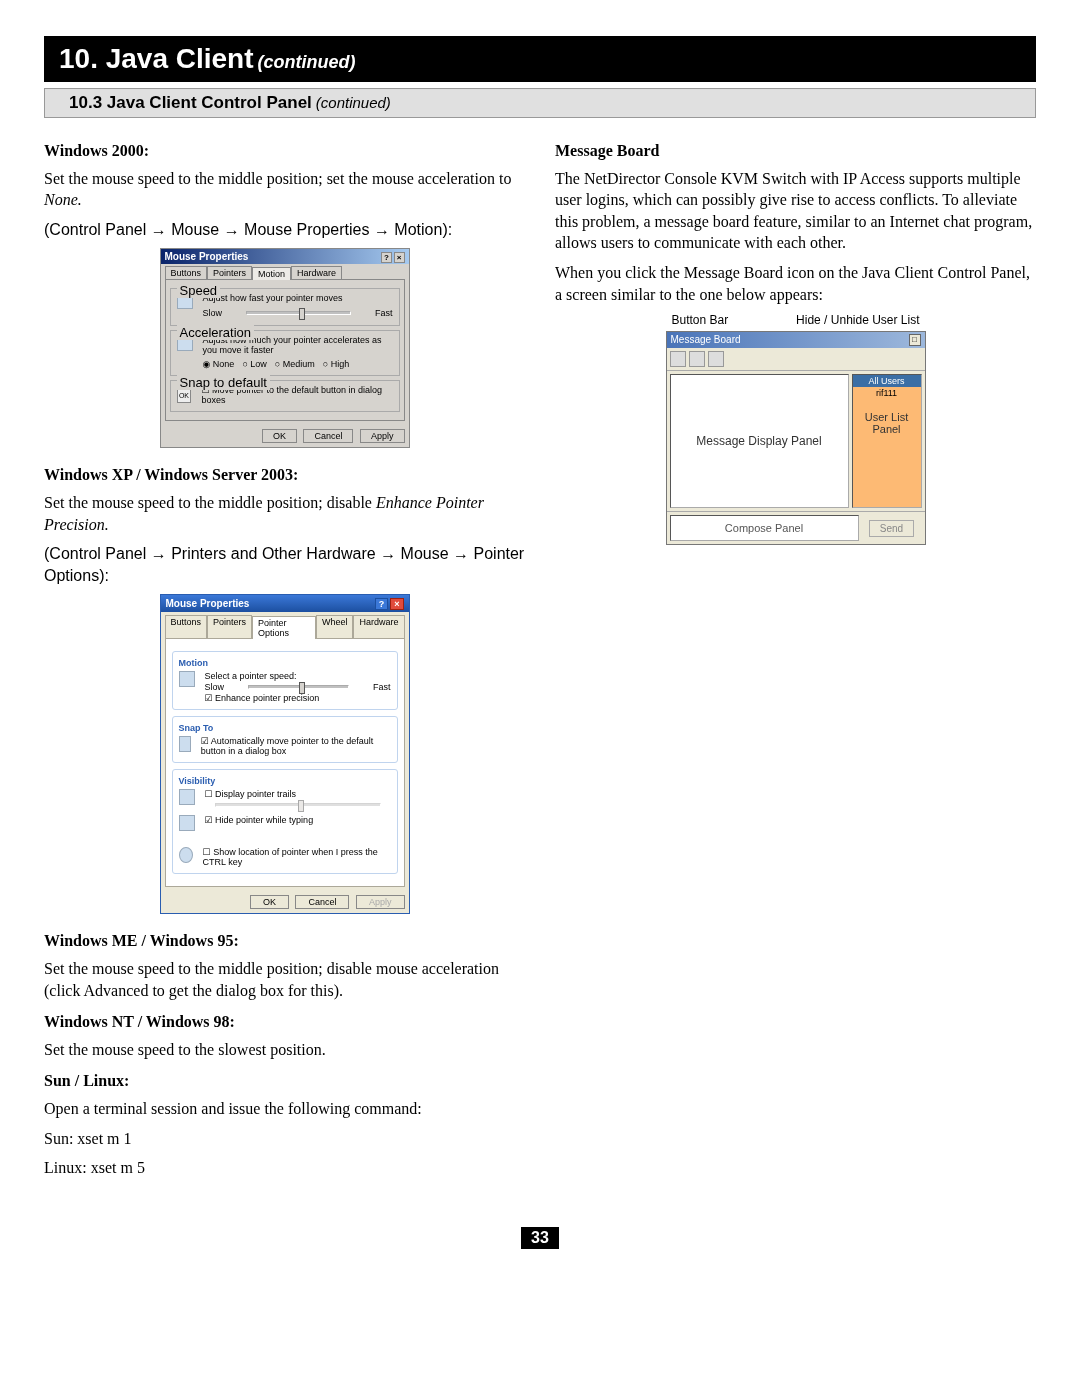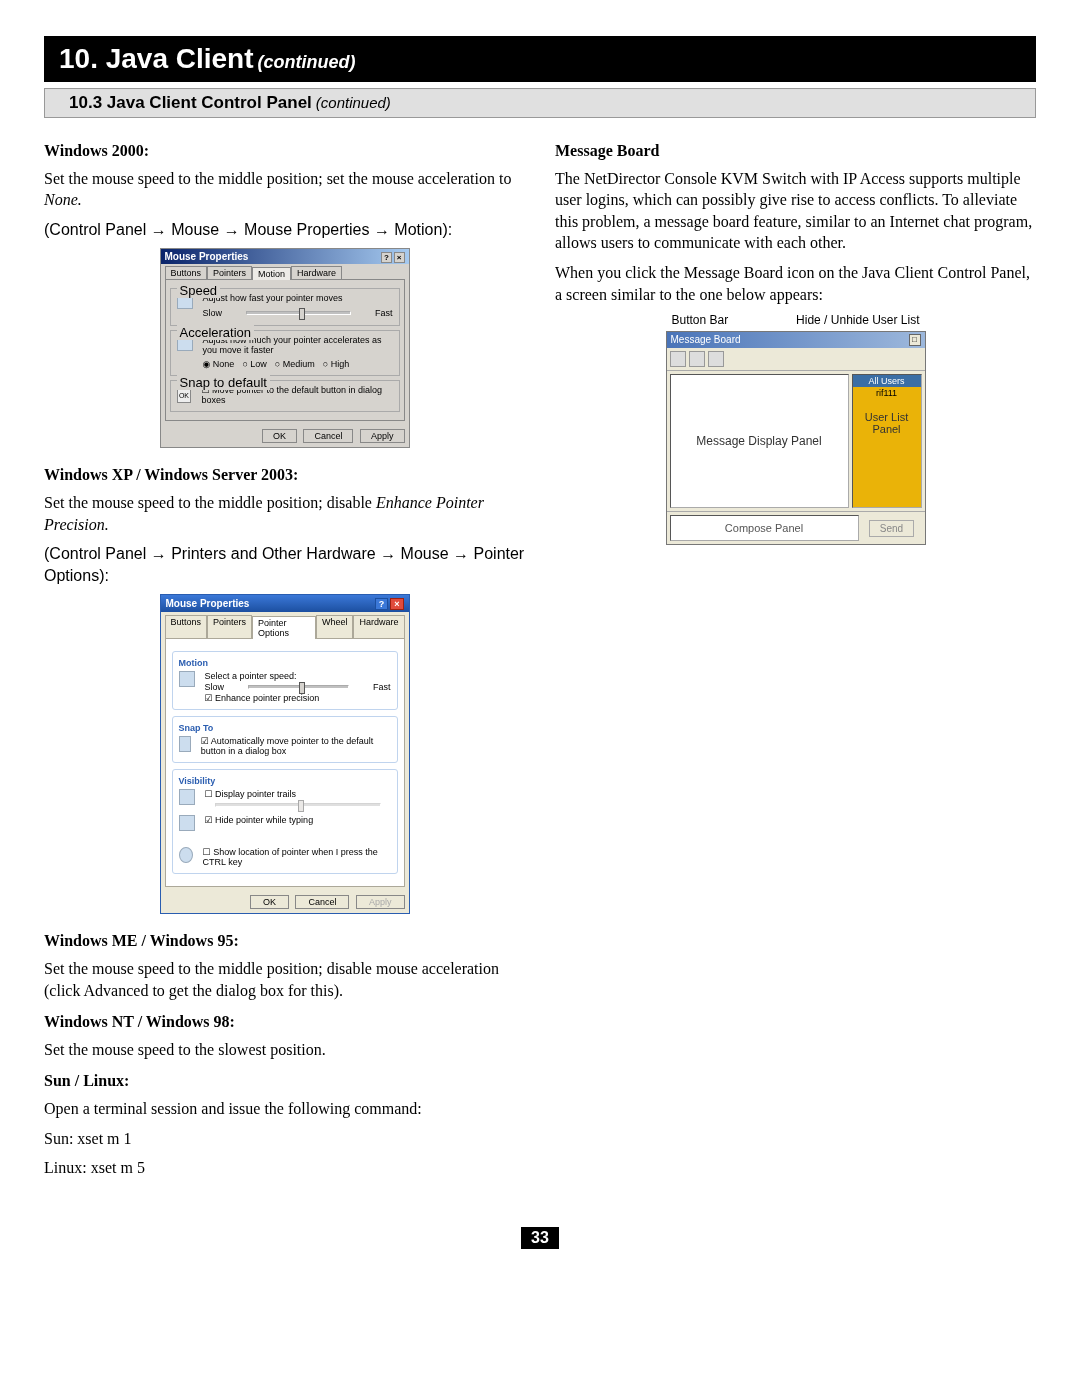--- a/index.html
+++ b/index.html
@@ -131,21 +131,21 @@
     position:relative;
   }
   .msg-labels-top { display:flex; justify-content:space-between; font-family:Arial; font-size:12px; margin-bottom:4px; padding:0 6px; }
   .msg-win { border:1px solid #777; background:#ece9d8; }
   .msg-title { background:linear-gradient(to right,#4a74b8,#9db8dc); color:#fff; font-size:10px; padding:2px 4px; display:flex; justify-content:space-between; }
   .msg-title .mini { background:#ece9d8; color:#000; border:1px solid #666; width:12px; height:12px; text-align:center; font-size:8px; line-height:10px; }
   .msg-toolbar { background:#ece9d8; padding:3px; display:flex; gap:3px; border-bottom:1px solid #aaa; }
   .msg-toolbar span { width:16px;height:16px;border:1px solid #999;background:#ddd;display:inline-block; }
   .msg-body { display:flex; height:140px; }
   .msg-main { flex:1; background:#fff; border:1px inset #aaa; margin:3px; display:flex; align-items:center; justify-content:center; font-family:Arial; font-size:12px; color:#333; }
-  .msg-side { width:70px; background:#eab308; border:1px inset #aaa; margin:3px 3px 3px 0; }
+  .msg-side { width:70px; background:#fdba74; border:1px inset #aaa; margin:3px 3px 3px 0; }
   .msg-side-hdr { background:#3b6ea5; color:#fff; font-size:9px; padding:1px 2px; text-align:center; }
   .msg-side-item { font-size:9px; padding:1px 2px; text-align:center; }
   .msg-side-lbl { font-family:Arial; font-size:11px; text-align:center; margin-top:12px; color:#333; }
   .msg-bottom { display:flex; border-top:1px solid #aaa; }
   .msg-compose { flex:1; background:#fff; border:1px inset #aaa; margin:3px; height:26px; display:flex;align-items:center;justify-content:center;font-family:Arial;font-size:11px;color:#555; }
   .msg-send { width:60px; margin:3px 3px 3px 0; display:flex;align-items:center;justify-content:center; }
   .msg-send button { font-size:10px; padding:2px 10px; color:#888; border:1px solid #aaa; background:#ece9d8; }
   .page-num {
     text-align:center;
     margin-top:40px;

